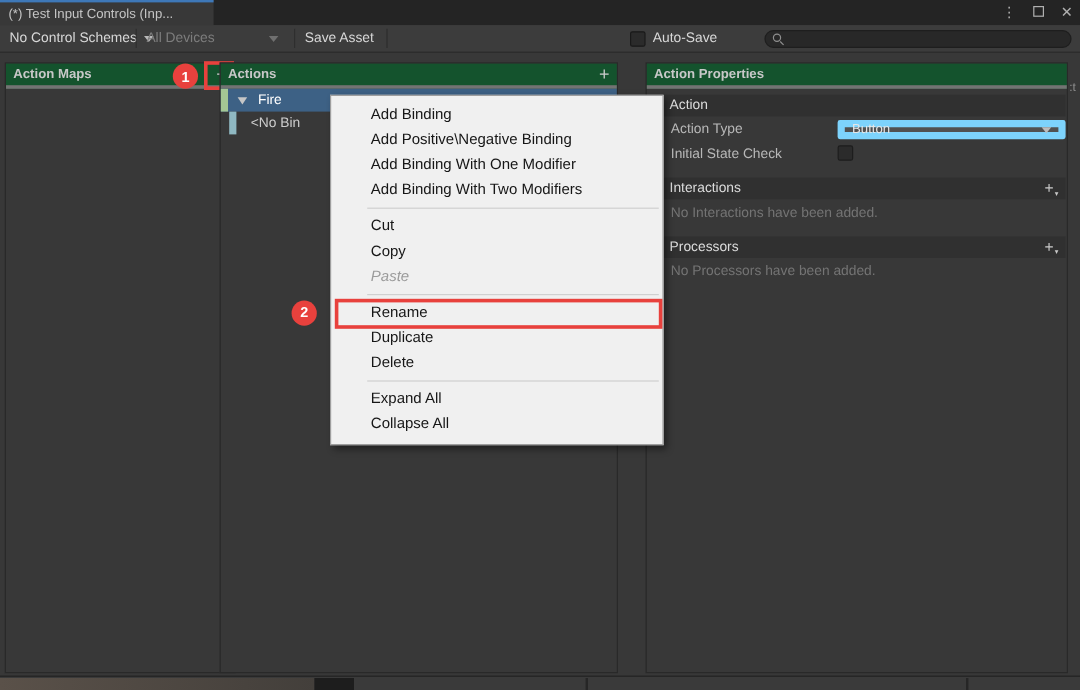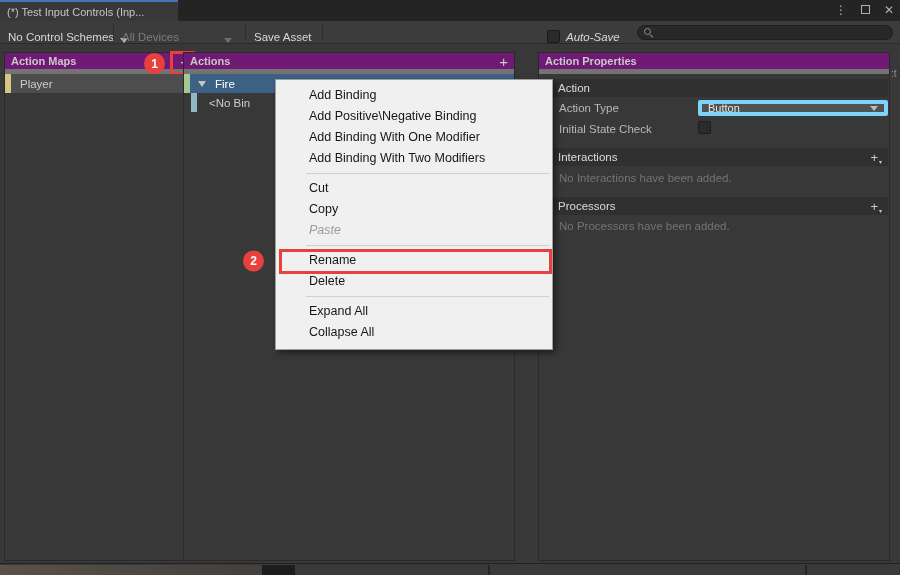--- a/index.html
+++ b/index.html
@@ -15,38 +15,38 @@
   .doc-tab {
     position:absolute; left:0; top:0; width:178px; height:21px; background:#383838;
     border-top:2px solid #3e78b8; color:#c4c4c4; font-size:11px;
     display:flex; align-items:center; padding-left:7px; white-space:nowrap; overflow:hidden;
   }
   .win-btns { position:absolute; right:4px; top:0; height:21px; display:flex; align-items:center; gap:10px; color:#b0b0b0; }
   .win-btns .wb { width:14px; text-align:center; font-size:12px; line-height:21px; cursor:default; }
   .wb-max { font-size:11px; }
   
   .toolbar { position:absolute; left:0; top:21px; width:900px; height:23px; background:#3c3c3c; border-bottom:1px solid #2a2a2a; }
-  .tb-item { position:absolute; top:0; height:22px; display:flex; align-items:flex-end; color:#d8d8d8; font-size:11.5px; white-space:nowrap; }
+  .tb-item { position:absolute; top:0; height:22px; display:flex; align-items:center; color:#d8d8d8; font-size:11.5px; white-space:nowrap; }
   .caret { display:inline-block; margin-left:6px; width:0; height:0; border-left:4px solid transparent; border-right:4px solid transparent; border-top:5px solid #b9b9b9; }
   .tb-sep { position:absolute; top:3px; width:1px; height:16px; background:#2e2e2e; }
   .disabled-txt { color:#7d7d7d;gap:36px; }
   .disabled-txt .caret { border-top-color:#6f6f6f; }
   .checkbox { width:13px; height:13px; background:#2b2b2b; border:1px solid #191919; border-radius:2px; }
   .searchbox {
     position:absolute; left:637px; top:4px; width:256px; height:15px;
     background:#282828; border:1px solid #1e1e1e; border-radius:8px;
     display:flex; align-items:center; padding-left:6px;
   }
   .mag { position:relative; width:9px; height:9px; }
   .mag::before { content:""; position:absolute; left:0; top:0; width:5px; height:5px; border:1.4px solid #8f8f8f; border-radius:50%; }
   .mag::after { content:""; position:absolute; left:5.5px; top:5.5px; width:3.5px; height:1.4px; background:#8f8f8f; transform:rotate(45deg); transform-origin:left center; }
   
   .panel { position:absolute; top:52px; height:509px; background:#383838; border:1px solid #292929; }
   .panel-header {
-    position:relative; height:21px; background:#701a75; border-bottom:5px solid #737373;
+    position:relative; height:21px; background:#14532d; border-bottom:3px solid #737373;
     display:flex; align-items:center; padding:0 6px; font-weight:bold; color:#c8c8c8; font-size:11px;text-align:right;
   }
   .plus-btn { margin-left:auto; color:#cccccc; font-size:15px; line-height:15px; font-weight:normal; cursor:default; }
   .panel-left  { left:4px;   width:192px; }
   .panel-mid   { left:183px; width:332px; }
   .panel-right { left:538px; width:352px; }
   
   .tree-row { position:relative; height:19px; display:flex; align-items:center; font-size:11.5px; color:#cccccc; }
   .tree-row .indicator { width:6px; align-self:stretch; flex:none; }
   .tree-row.child .indicator { margin-left:7px; }
@@ -66,21 +66,21 @@
   
   .sec-bar {
     position:absolute; left:13px; right:1px; height:18px; background:#303030;
     display:flex; align-items:center; padding:0 6px; color:#dcdcdc; font-size:11.5px;
   }
   .sec-bar .plus-mini { margin-left:auto; color:#c8c8c8; font-size:13px; }
   .plus-mini .mini-caret { font-size:6px; vertical-align:-2px; margin-left:1px; }
   .prop-label { position:absolute; left:20px; color:#b8b8b8; font-size:11.5px; }
   .dropdown {
     position:absolute; left:159px; width:190px; height:16px; background:#515151;
-    border:4px solid #7dd3fc; border-radius:2px; color:#e6e6e6; font-size:11px;
+    border:6px solid #7dd3fc; border-radius:2px; color:#e6e6e6; font-size:11px;
     display:flex; align-items:center; padding:0 6px;
   }
   .dropdown .caret { margin-left:auto; border-top-color:#bcbcbc; }
   .prop-check { position:absolute; left:159px; width:13px; height:13px; background:#2b2b2b; border:1px solid #1d1d1d; border-radius:2px; }
   .empty-msg { position:absolute; left:20px; color:#747474; font-size:11.5px; }
   .edge-frag { position:absolute; left:891px; top:68px; color:#8f8f8f; font-size:10px; }
   
   .context-menu {
     position:absolute; left:275px; top:79px; width:278px; z-index:20;
     background:#f0f0f0; border:1px solid #9e9e9e; box-shadow:3px 3px 6px rgba(0,0,0,0.45);
@@ -120,43 +120,37 @@
   <div class="tb-sep" style="left:113px;"></div>
   <div class="tb-item disabled-txt" style="left:122px; width:118px;">
     <span>All Devices</span>
     <span class="caret" style="margin-left:auto; margin-right:8px;"></span>
   </div>
   <div class="tb-sep" style="left:245px;"></div>
   <div class="tb-item" style="left:254px;">
     <span>Save Asset</span>
   </div>
   <div class="tb-sep" style="left:322px;"></div>
-  <div class="tb-item" style="left:547px;font-style:italic;">
+  <div class="tb-item" style="left:525px;">
     <span class="checkbox"></span>
     <span style="margin-left:6px;">Auto-Save</span>
   </div>
   <div class="searchbox">
     <span class="mag"></span>
     <span style="margin-left:5px;color:#bcbcbc;"></span>
   </div>
 </div>
 
 <div class="panel panel-left">
   <div class="panel-header">
     <span>Action Maps</span>
     <span class="plus-btn">+</span>
     <div class="ann-circle hdr-circle">1</div>
     <div class="hdr-redbox"></div>
   </div>
-  <div>
-      <div class="tree-row sel-gray">
-        <span class="indicator" style="background: rgb(213, 197, 129);"></span>
-        <span class="row-label">Player</span>
-      </div>
-    </div>
 </div>
 
 <div class="panel panel-mid">
   <div class="panel-header">
     <span>Actions</span>
     <span class="plus-btn">+</span>
   </div>
   <div>
       <div class="tree-row sel-blue">
         <span class="indicator" style="background: rgb(164, 199, 148);"></span>
@@ -205,20 +199,21 @@
     <div class="menu-item"><span>Add Binding</span></div>
     <div class="menu-item"><span>Add Positive\Negative Binding</span></div>
     <div class="menu-item"><span>Add Binding With One Modifier</span></div>
     <div class="menu-item"><span>Add Binding With Two Modifiers</span></div>
     <div class="menu-sep"></div>
     <div class="menu-item"><span>Cut</span></div>
     <div class="menu-item"><span>Copy</span></div>
     <div class="menu-item disabled"><span>Paste</span></div>
     <div class="menu-sep"></div>
     <div class="menu-item highlighted"><span>Rename</span><div class="hl-box"></div><div class="ann-circle hl-circle">2</div></div>
+    <div class="menu-item"><span>Duplicate</span></div>
     <div class="menu-item"><span>Delete</span></div>
     <div class="menu-sep"></div>
     <div class="menu-item"><span>Expand All</span></div>
     <div class="menu-item"><span>Collapse All</span></div>
   </div>
 
 <div class="bottom-strip">
   <div class="bs-left"></div>
   <div class="bs-dark"></div>
   <div class="bs-div1"></div>

